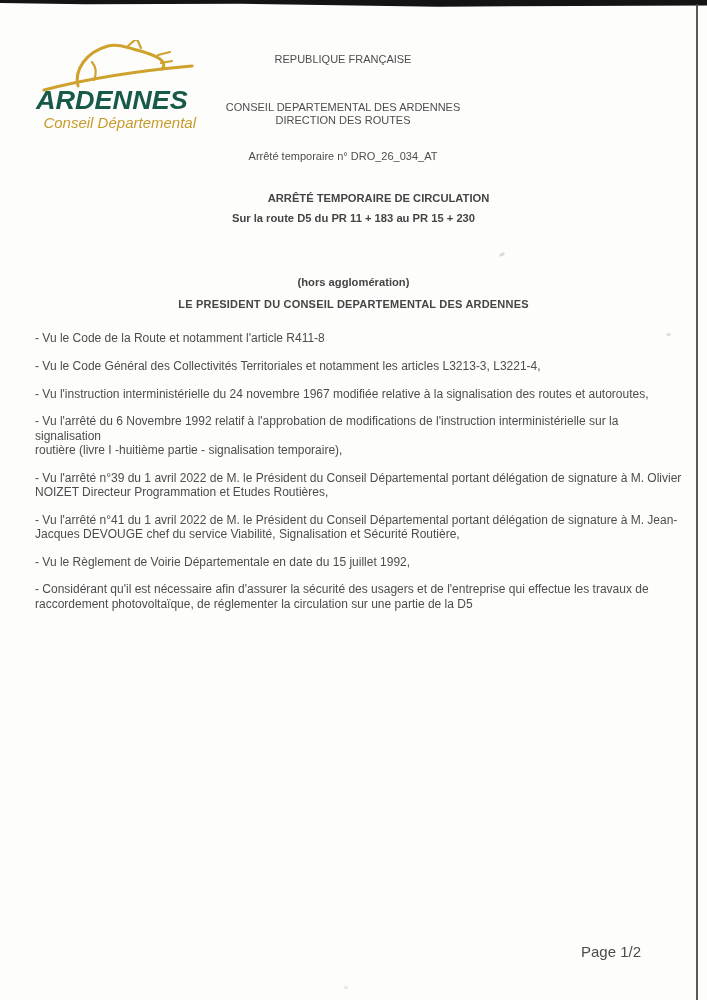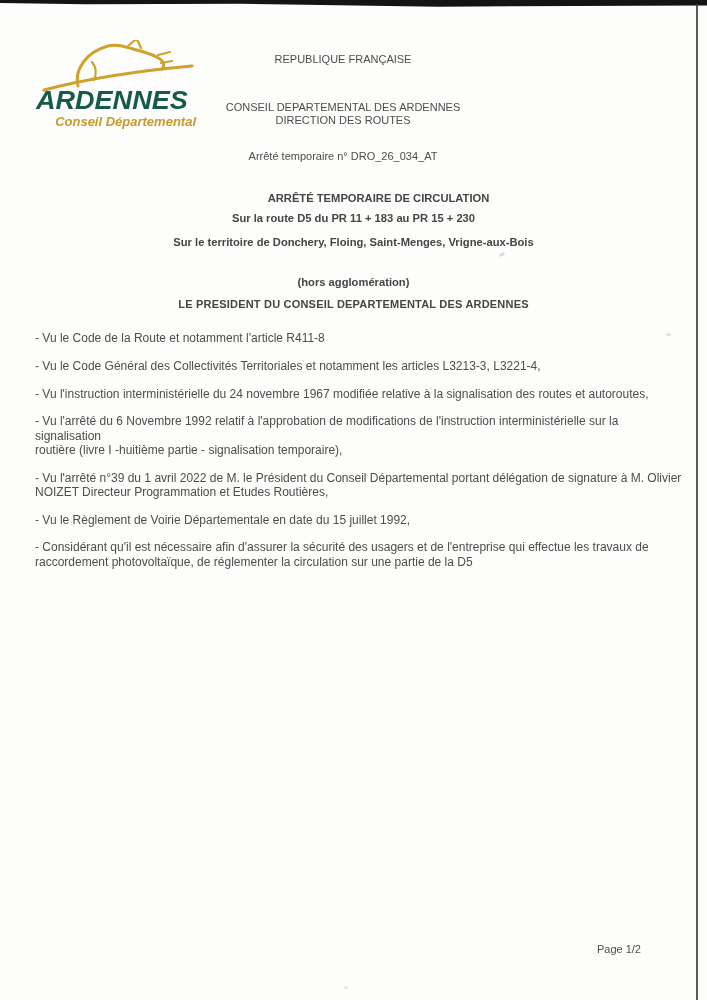--- a/index.html
+++ b/index.html
@@ -31,21 +31,21 @@
   .logo svg{display:block;width:160px;height:54px;}
   .logo-name{
     margin-top:-7px;
     font-size:26px;font-weight:700;font-style:italic;
     color:#175a4a;letter-spacing:0px;line-height:1;
     transform:scaleX(1.04);transform-origin:left;
     white-space:nowrap;
   }
   .logo-sub{
     margin-top:1px;text-align:right;
-    font-size:13px;font-weight:700;font-style:italic;
+    font-size:15px;font-weight:400;font-style:italic;
     color:#c79b2b;white-space:nowrap;
   }
   
   .hdr{position:absolute;left:0;width:686px;text-align:center;font-size:11px;color:#4d4d4d;}
   .hdr-republic{top:53px;}
   .hdr-dept{top:101px;}
   .hdr-dir{top:114px;}
   .hdr-ref{top:150px;}
   
   .ttl{position:absolute;left:0;width:707px;text-align:center;
@@ -61,21 +61,21 @@
   }
   
   .body-text{position:absolute;top:331px;left:35px;width:652px;}
   .para{
     font-size:12px;line-height:14.2px;color:#4d4d4d;
     margin:0 0 13.6px 0;white-space:pre-line;
   }
   
   .footer-page{
     position:absolute;top:943px;right:66px;
-    font-size:11px;color:#4d4d4d;padding-left:16px;
+    font-size:15px;color:#4d4d4d;padding-left:16px;
   }
 </style>
 </head>
 <body>
 
 <div class="page">
 
   <div class="scan-top"></div>
   <div class="scan-right-line"></div>
   <div class="speck speck-a"></div>
@@ -99,33 +99,34 @@
     <div class="logo-sub">Conseil Départemental</div>
   </div>
 
   <div class="hdr hdr-republic">REPUBLIQUE FRANÇAISE</div>
   <div class="hdr hdr-dir">DIRECTION DES ROUTES</div>
   <div class="hdr hdr-dept">CONSEIL DEPARTEMENTAL DES ARDENNES</div>
   <div class="hdr hdr-ref">Arrêté temporaire n° DRO_26_034_AT</div>
 
   <div class="ttl ttl-1">ARRÊTÉ TEMPORAIRE DE CIRCULATION</div>
   <div class="ttl ttl-2">Sur la route D5 du PR 11 + 183 au PR 15 + 230</div>
-  <div class="ttl ttl-3">Sur le territoire de Donchery, Floing, Saint-Menges, Vrigne-aux-Bois</div>
   <div class="ttl ttl-4">(hors agglomération)</div>
 
   <div class="main-heading">LE PRESIDENT DU CONSEIL DEPARTEMENTAL DES ARDENNES</div>
 
   <div class="body-text">
     <p class="para">- Vu le Code de la Route et notamment l'article R411-8</p>
     <p class="para">- Vu le Code Général des Collectivités Territoriales et notamment les articles L3213-3, L3221-4,</p>
     <p class="para">- Vu l'instruction interministérielle du 24 novembre 1967 modifiée relative à la signalisation des routes et autoroutes,</p>
     <p class="para">- Vu l'arrêté du 6 Novembre 1992 relatif à l'approbation de modifications de l'instruction interministérielle sur la signalisation
 routière (livre I -huitième partie - signalisation temporaire),</p>
     <p class="para">- Vu l'arrêté n°39 du 1 avril 2022 de M. le Président du Conseil Départemental portant délégation de signature à M. Olivier
 NOIZET Directeur Programmation et Etudes Routières,</p>
+    <p class="para">- Vu l'arrêté n°41 du 1 avril 2022 de M. le Président du Conseil Départemental portant délégation de signature à M. Jean-
+Jacques DEVOUGE chef du service Viabilité, Signalisation et Sécurité Routière,</p>
     <p class="para">- Vu le Règlement de Voirie Départementale en date du 15 juillet 1992,</p>
     <p class="para">- Considérant qu'il est nécessaire afin d'assurer la sécurité des usagers et de l'entreprise qui effectue les travaux de
 raccordement photovoltaïque, de réglementer la circulation sur une partie de la D5</p>
   </div>
 
   <div class="footer-page">Page 1/2</div>
 
 </div>
 
 </body></html>

